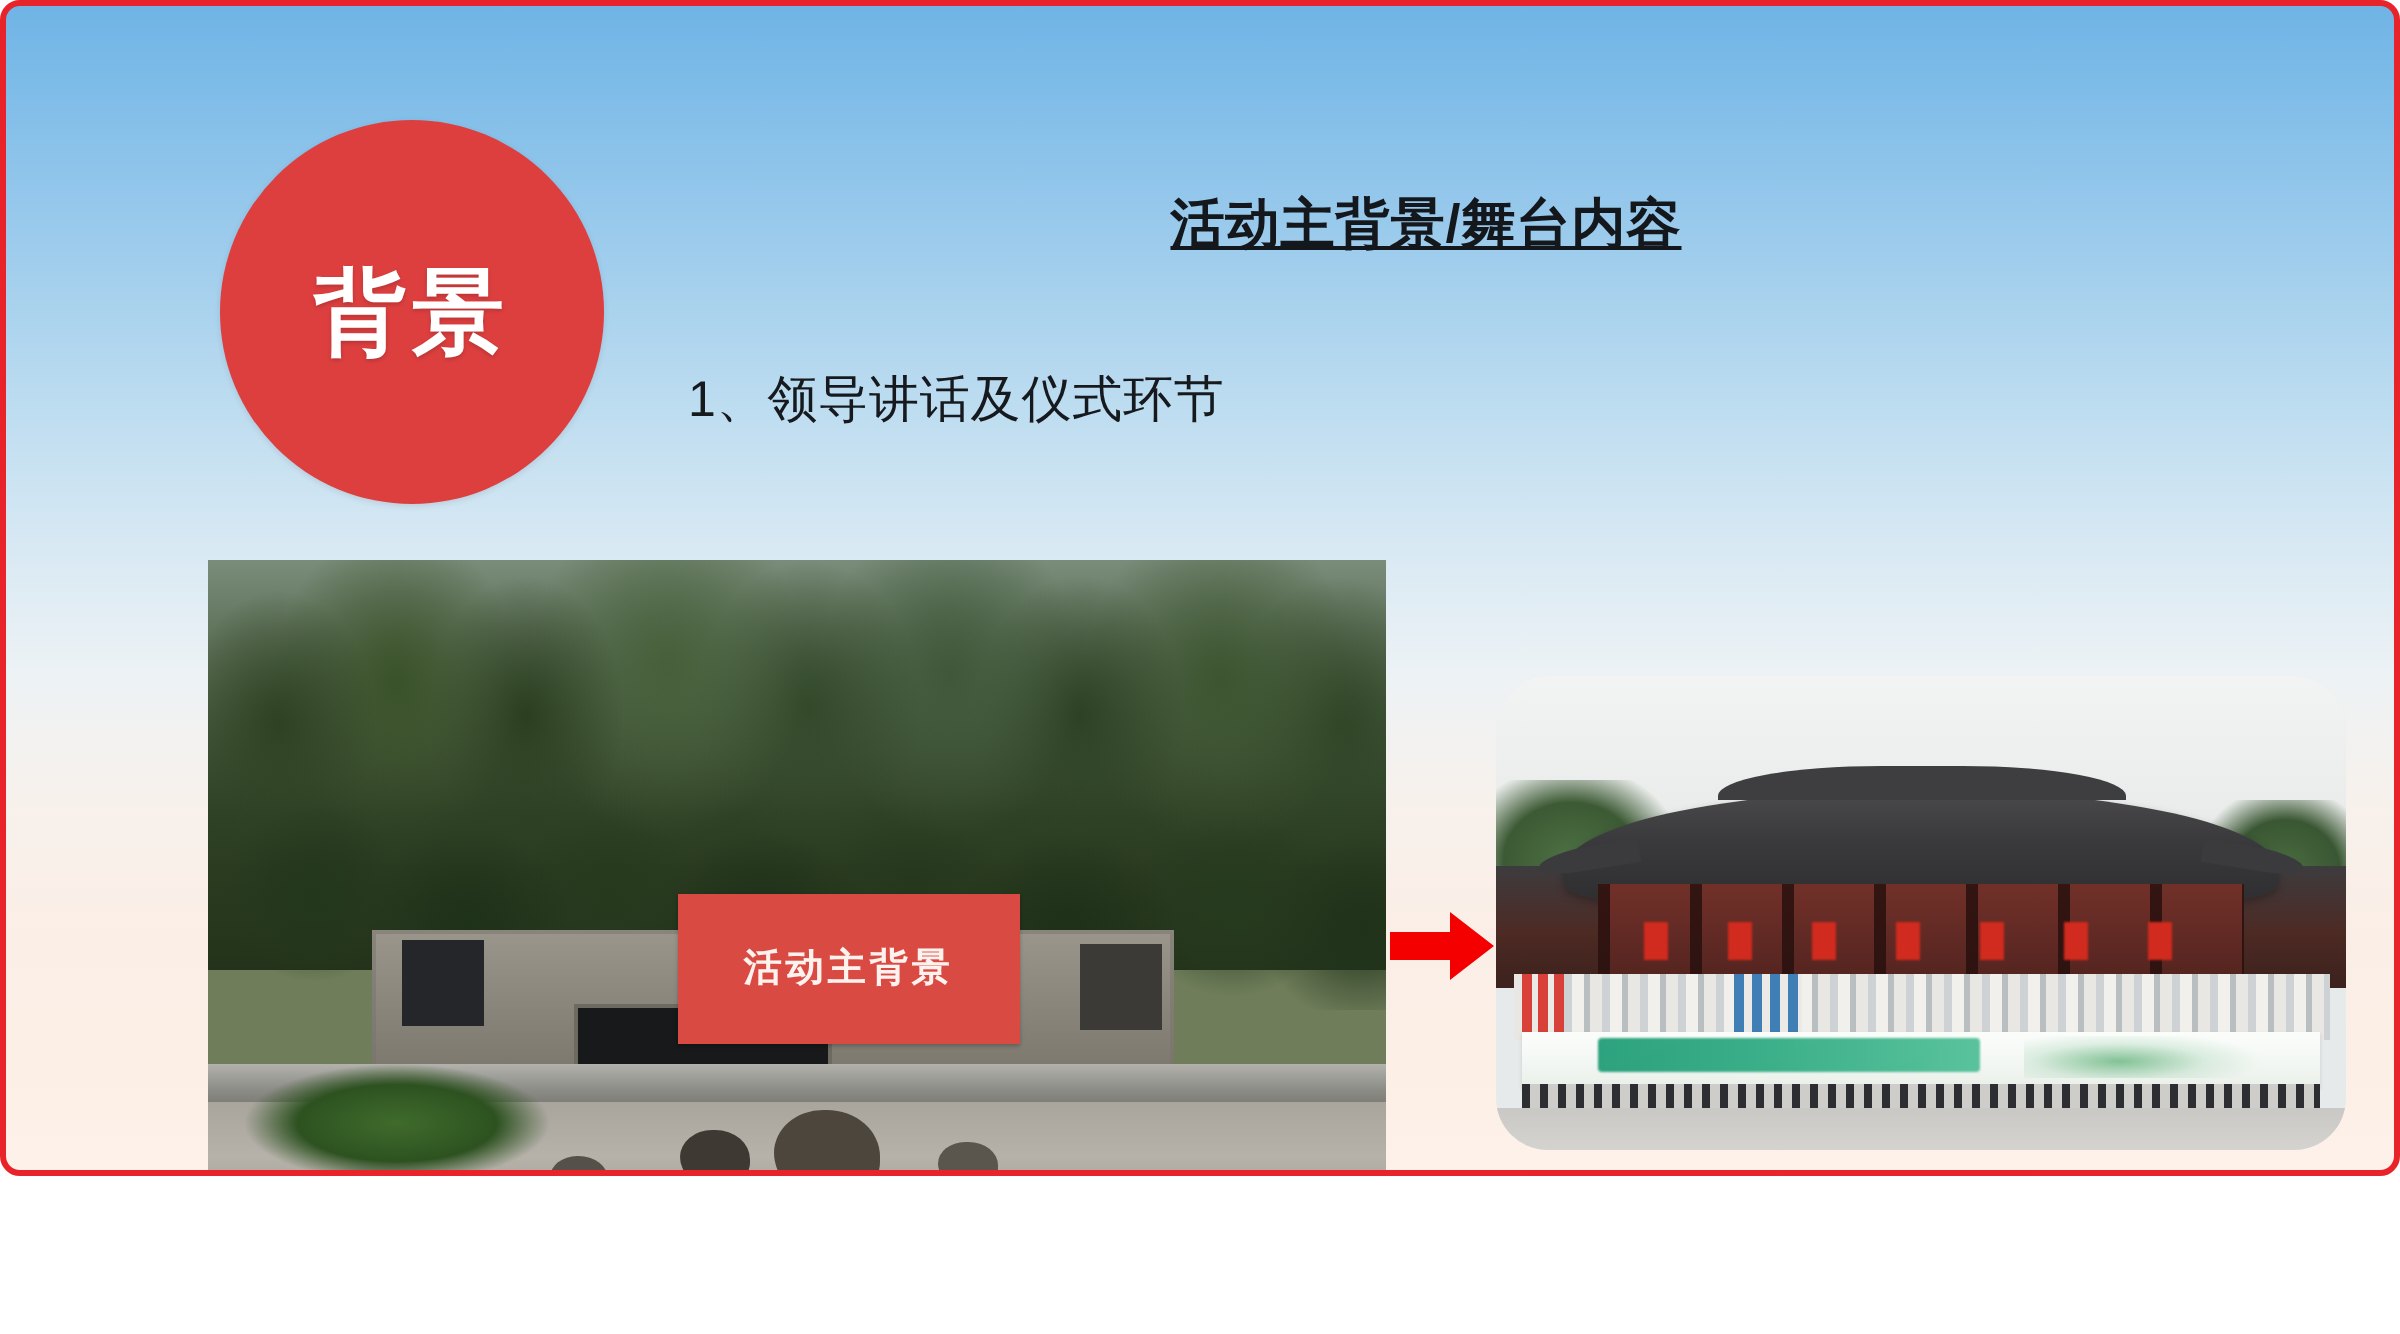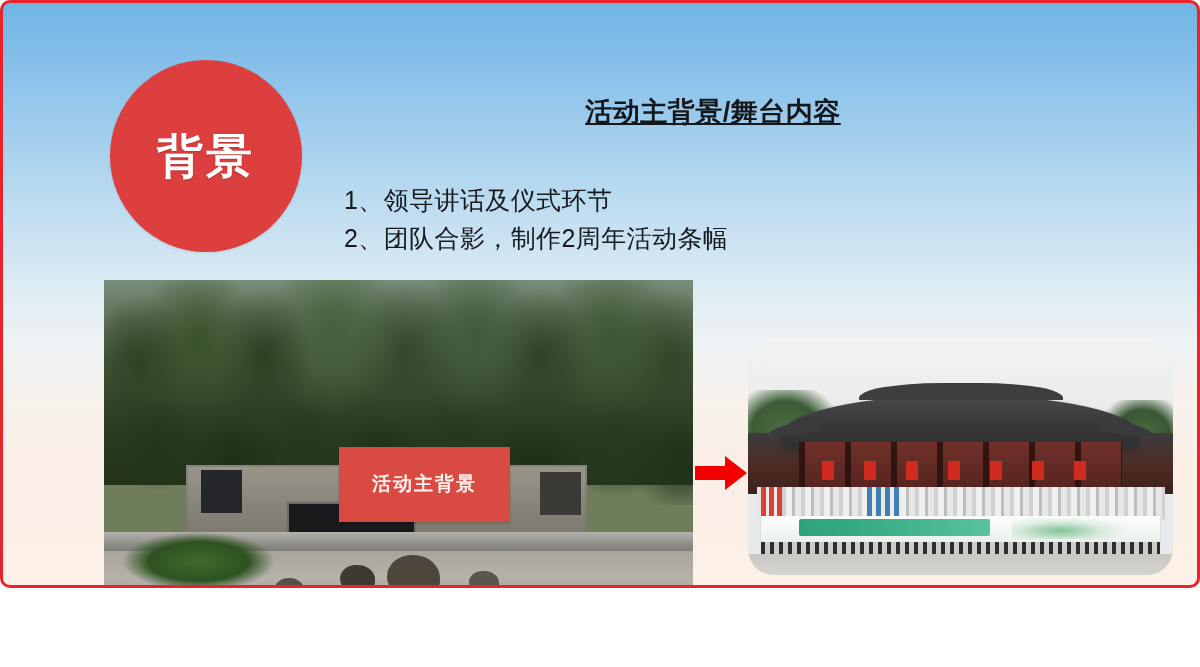--- a/index.html
+++ b/index.html
@@ -295,21 +295,20 @@
 <div id="slide">
 
   <div id="badge">
     <div class="badge-line">背景</div>
   </div>
 
   <div id="heading">活动主背景/舞台内容</div>
 
   <div id="bullets">
     <div class="bullet">1、领导讲话及仪式环节</div>
-    <div class="bullet">2、团队合影，制作2周年活动条幅</div>
   </div>
 
   <div id="photo-left">
     <div class="pl-sky"></div>
     <div class="pl-trees"></div>
     <div class="pl-trees2"></div>
     <div class="pl-wall"></div>
     <div class="pl-plaque"></div>
     <div class="pl-wall-dark"></div>
     <div class="pl-plaque2"></div>

